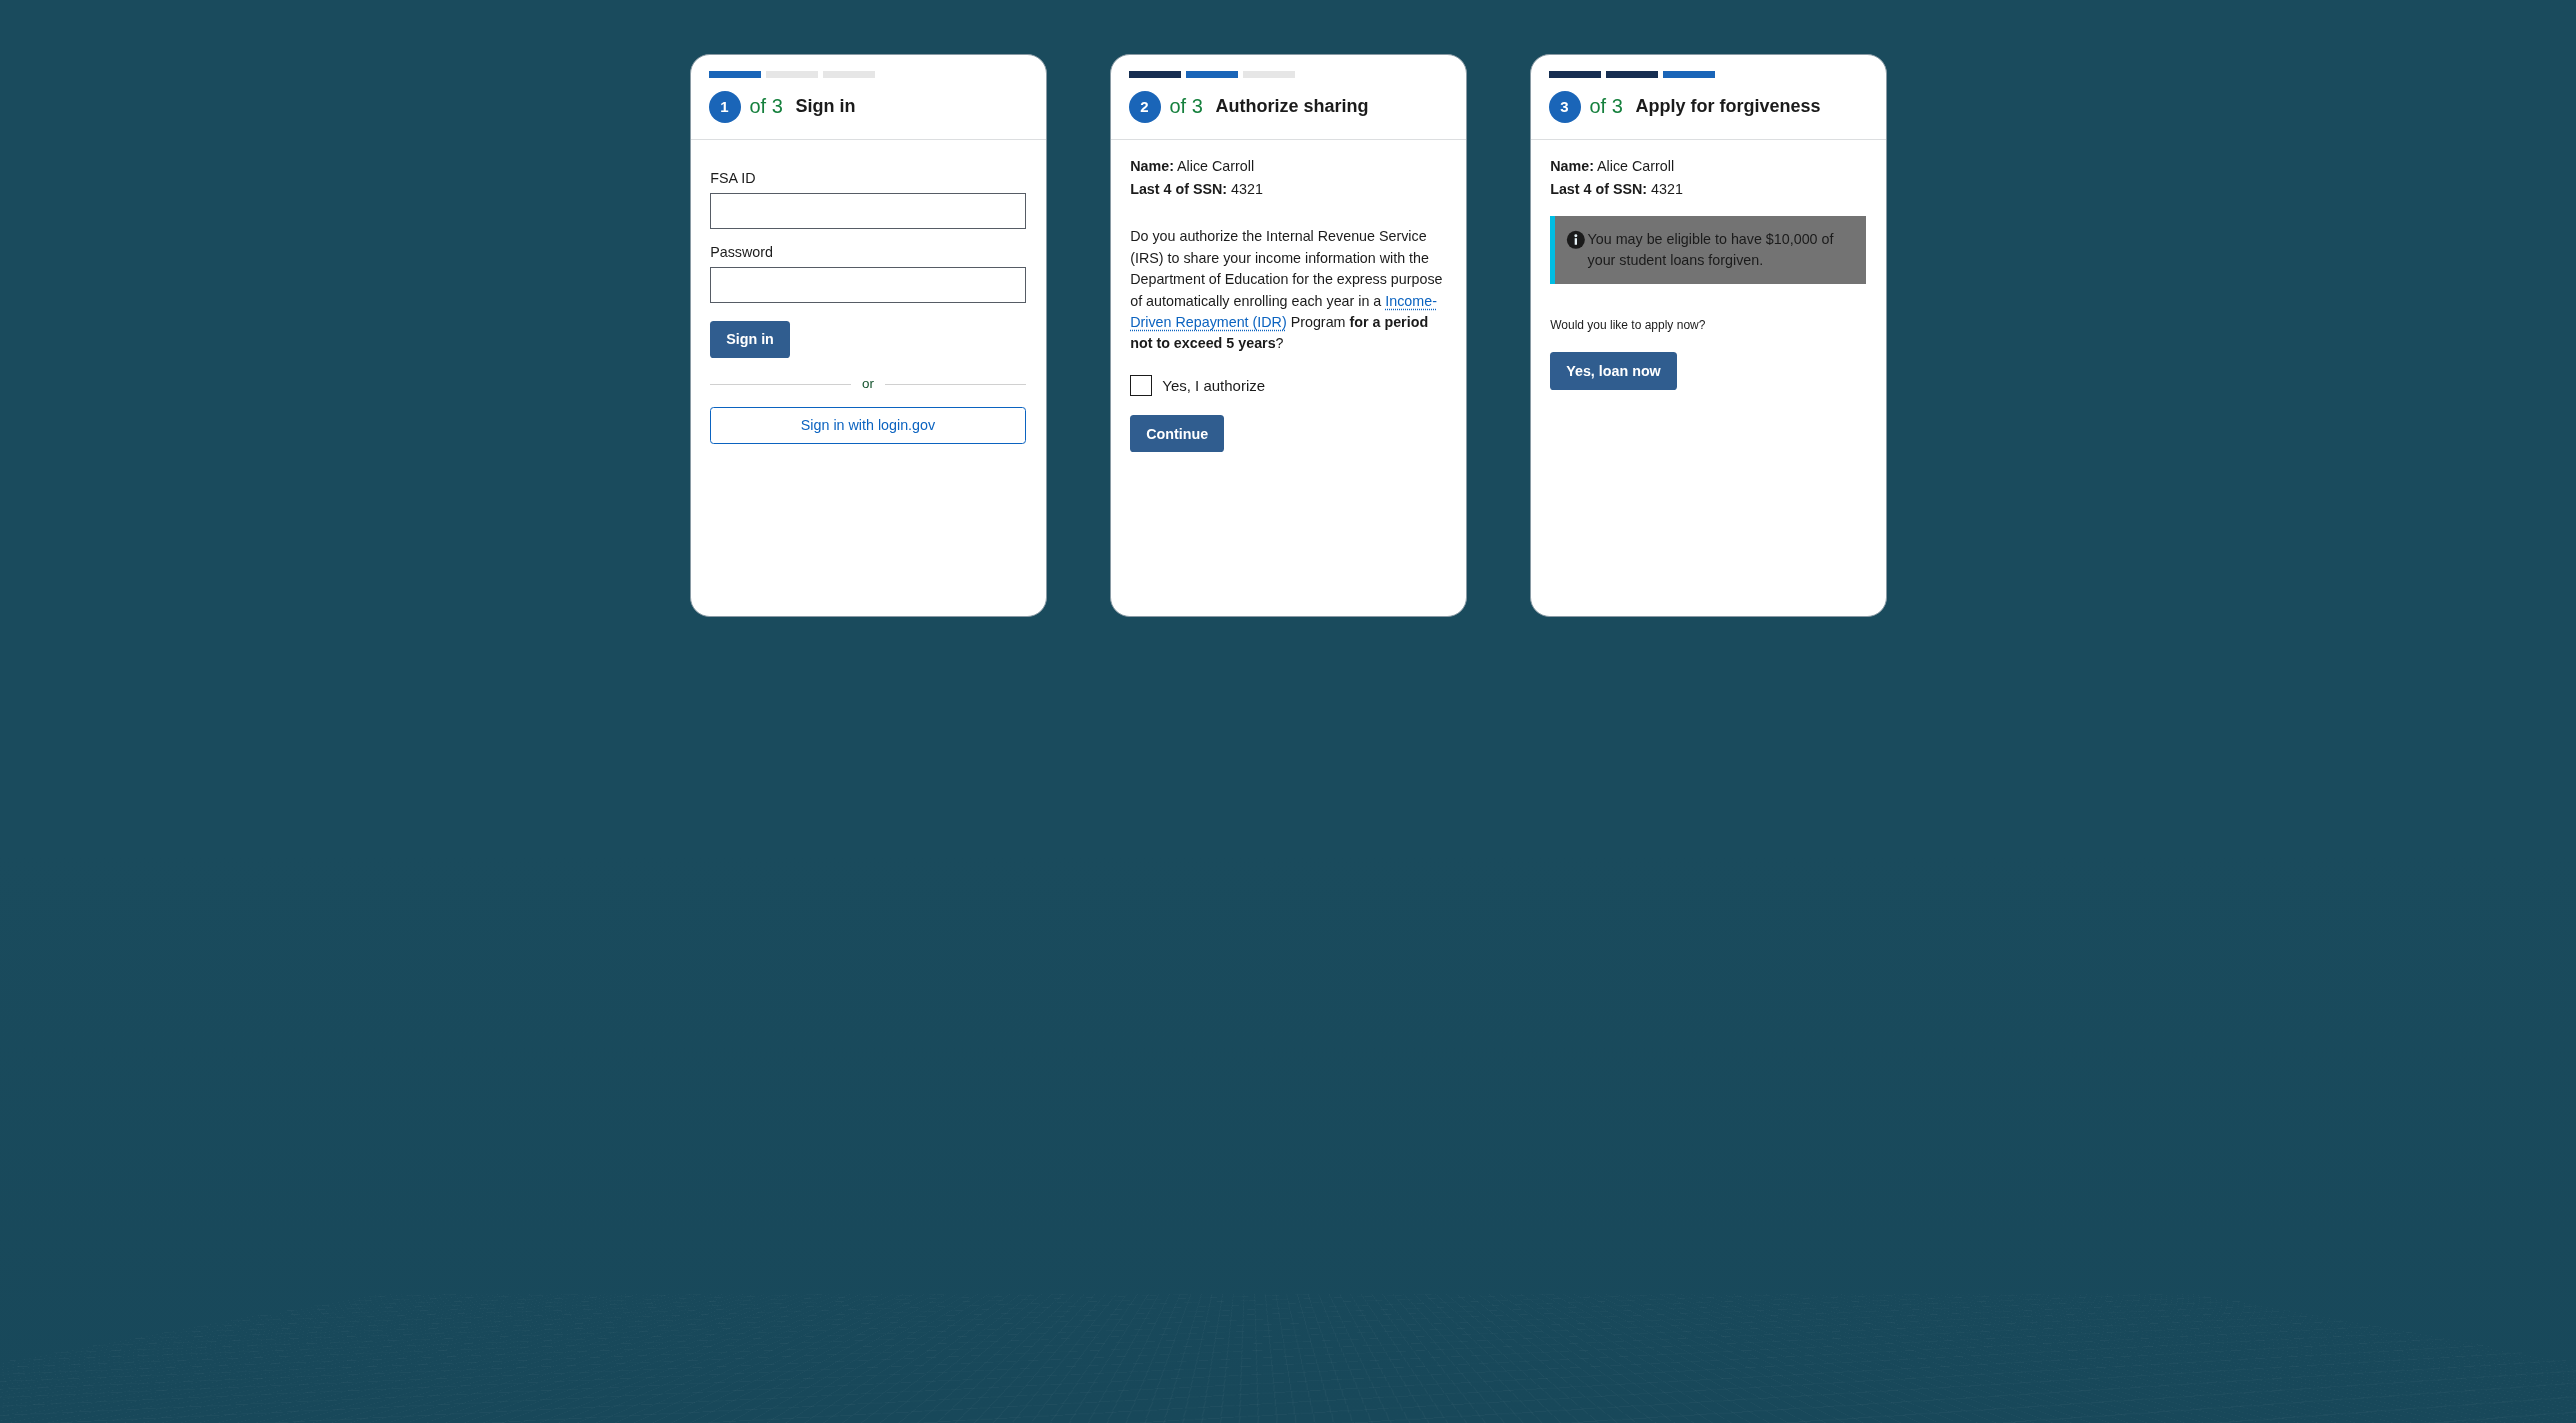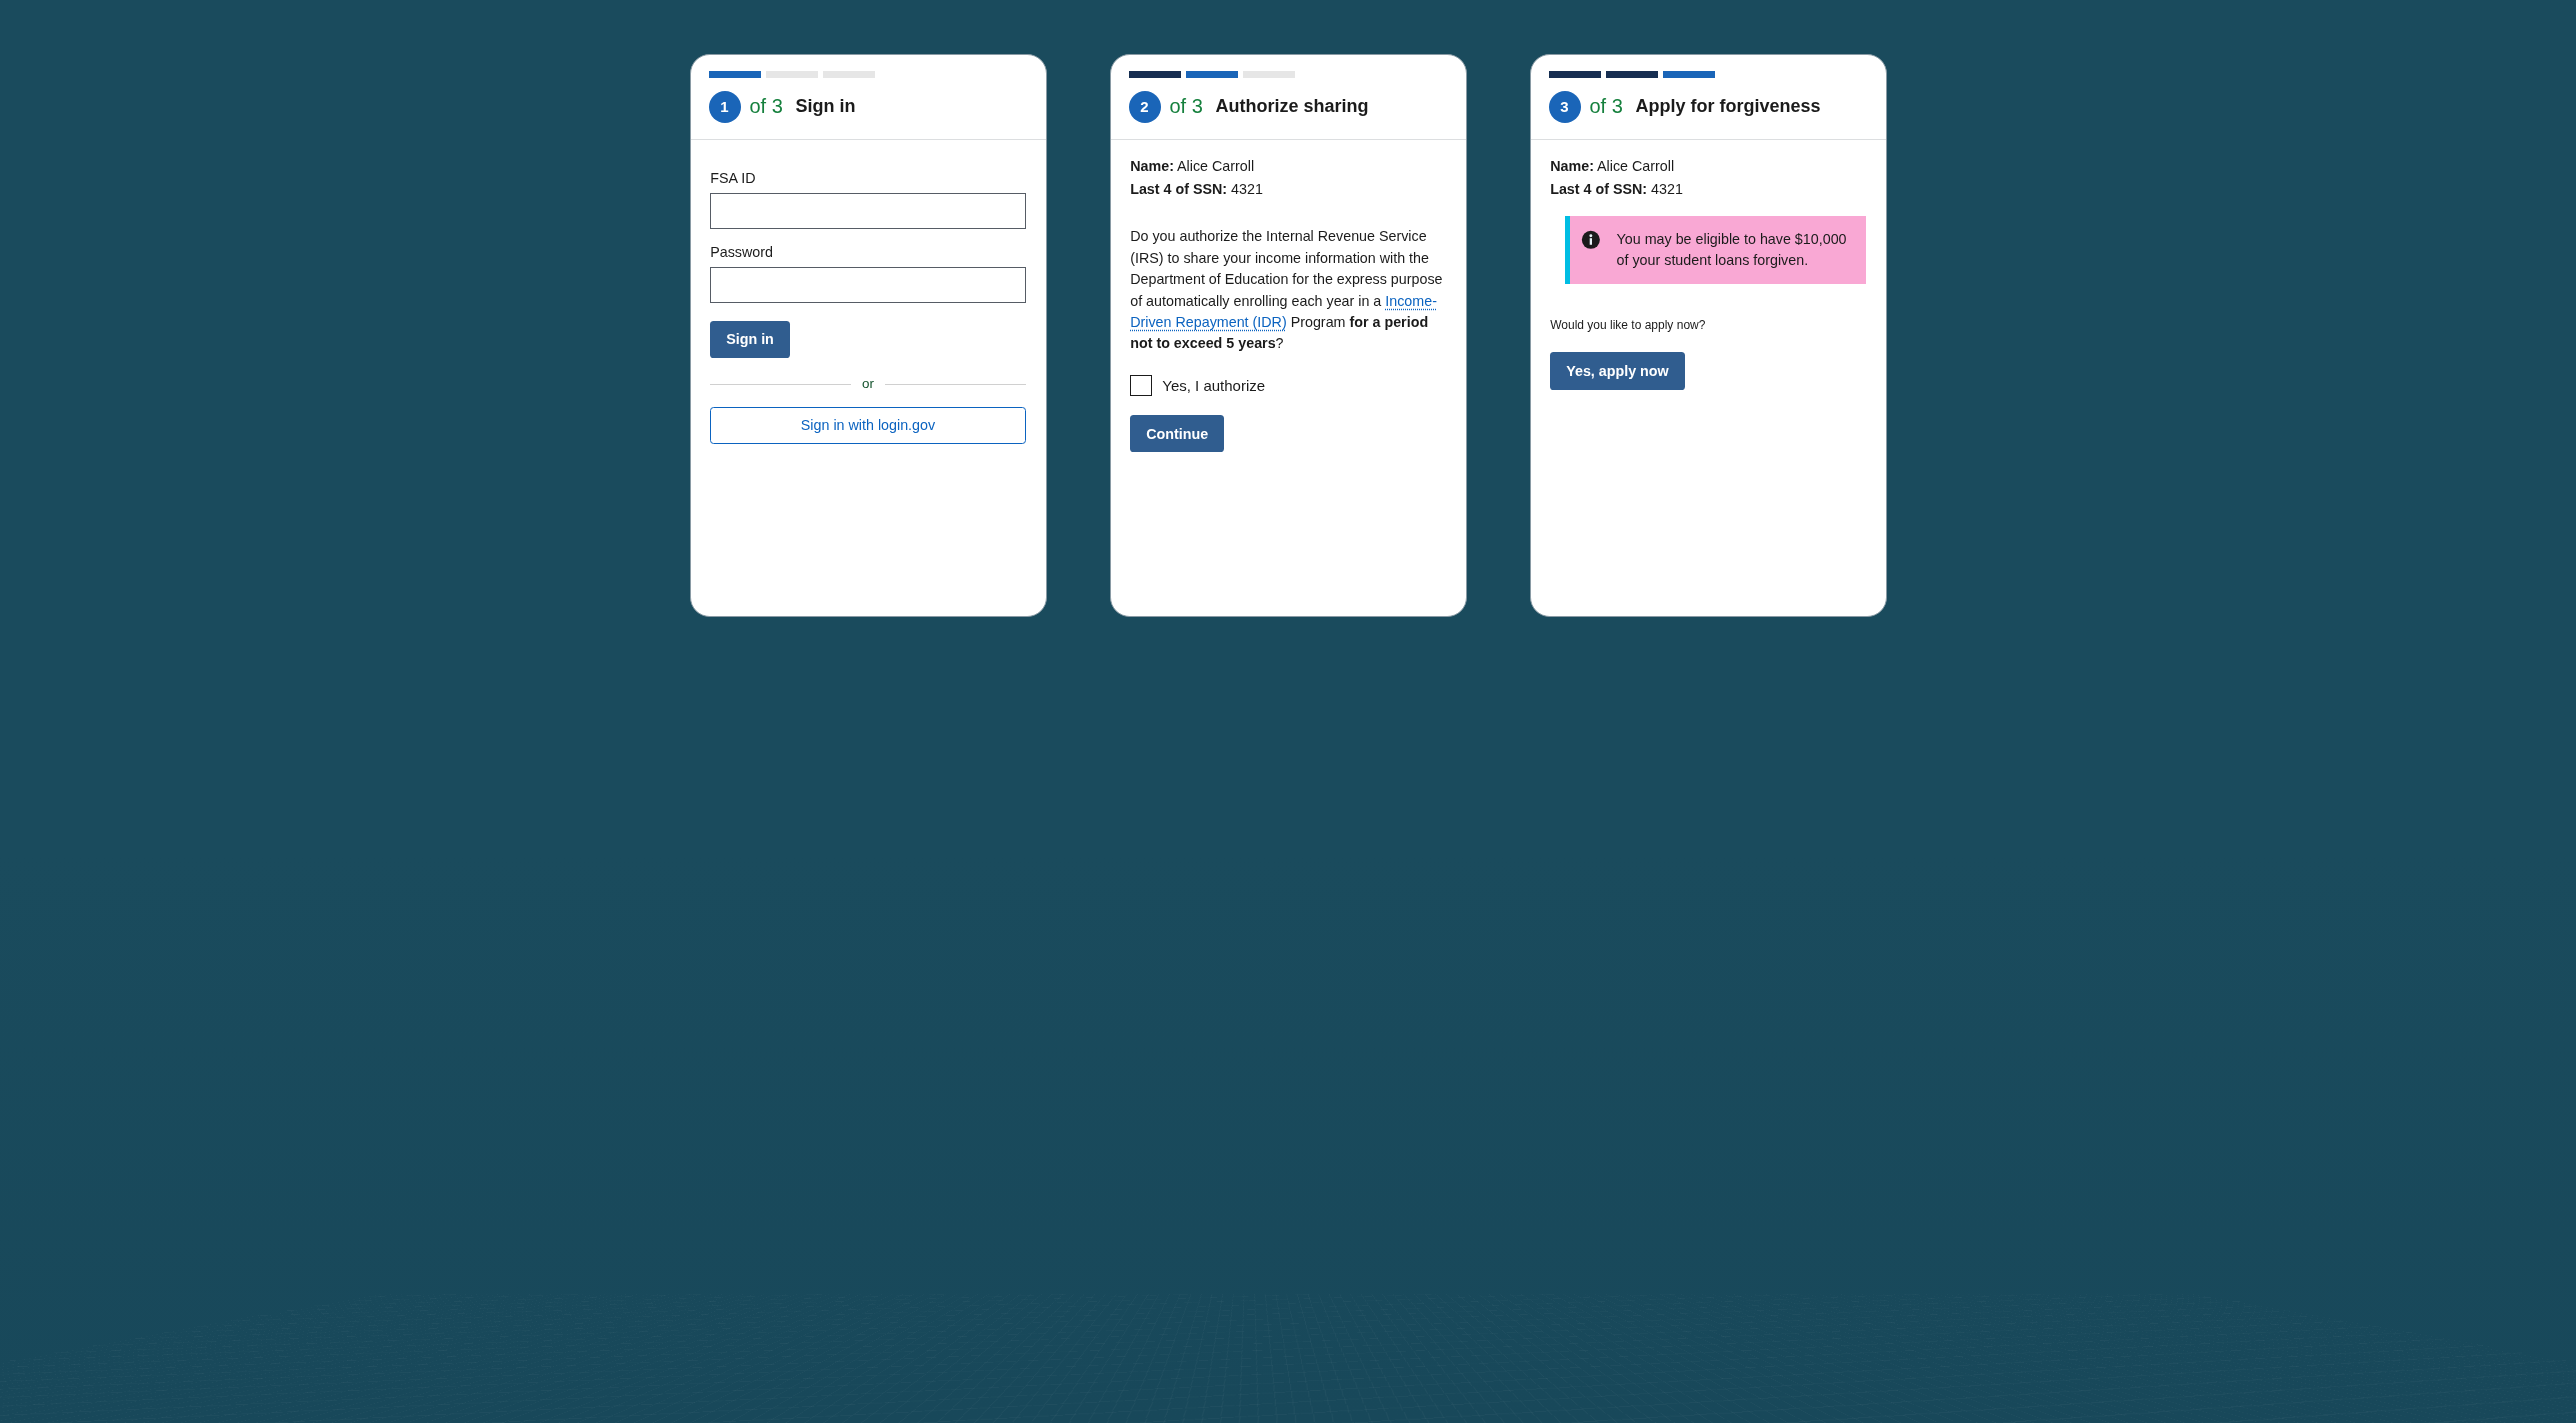--- a/index.html
+++ b/index.html
@@ -131,27 +131,26 @@
   .link {
     color: #0b63c0;
     text-decoration: underline dotted;
     text-underline-offset: 2.7px;
   }
   .auth-text { margin-top: 26px; }
   .auth-text b { font-weight: 700; }
   .info-box {
     display: flex;
     align-items: flex-start;
-    gap: 16px;
-    background: #f9a8d4;
+    gap: 2px;
+    background: #737373;
     border-left: 5.4px solid #00bde3;
     padding: 12.5px 14.3px 12.5px 10.7px;
     margin-top: 16px;
     font-size: 14.3px;
-    margin-left: 15px;
   }
   .info-icon {
     width: 19.7px; height: 19.7px; flex-shrink:0; margin-top:0.9px;
   }
   .checkbox-row {
     display: flex;
     align-items: flex-start;
     gap: 10.7px;
     margin-top: 19.7px;
     font-size: 15px;
@@ -233,16 +232,16 @@
     <p class="meta-line"><b>Last 4 of SSN:</b> <span>4321</span></p>
     <div class="info-box">
       <svg class="info-icon" viewBox="0 0 24 24">
           <circle cx="12" cy="12" r="11" fill="#1b1b1b"></circle>
           <rect x="10.6" y="10" width="2.8" height="8" fill="#e7f3f7"></rect>
           <circle cx="12" cy="7" r="1.8" fill="#e7f3f7"></circle>
         </svg>
       <span>You may be eligible to have $10,000 of your student loans forgiven.</span>
     </div>
     <p class="question">Would you like to apply now?</p>
-    <button class="btn-primary">Yes, apply now</button>
+    <button class="btn-primary">Yes, loan now</button>
   </div>
 </div>
 
 
 </body></html>

